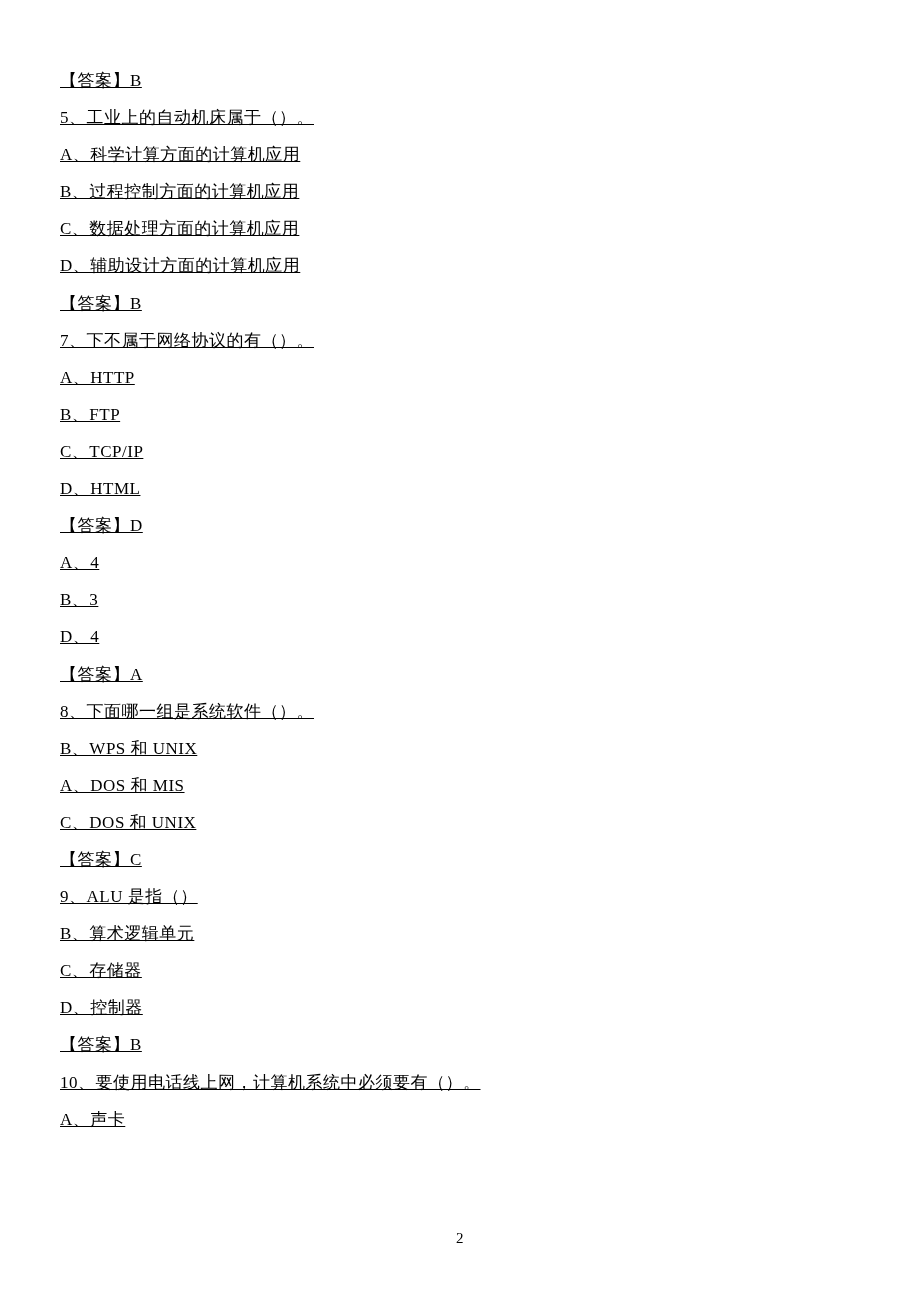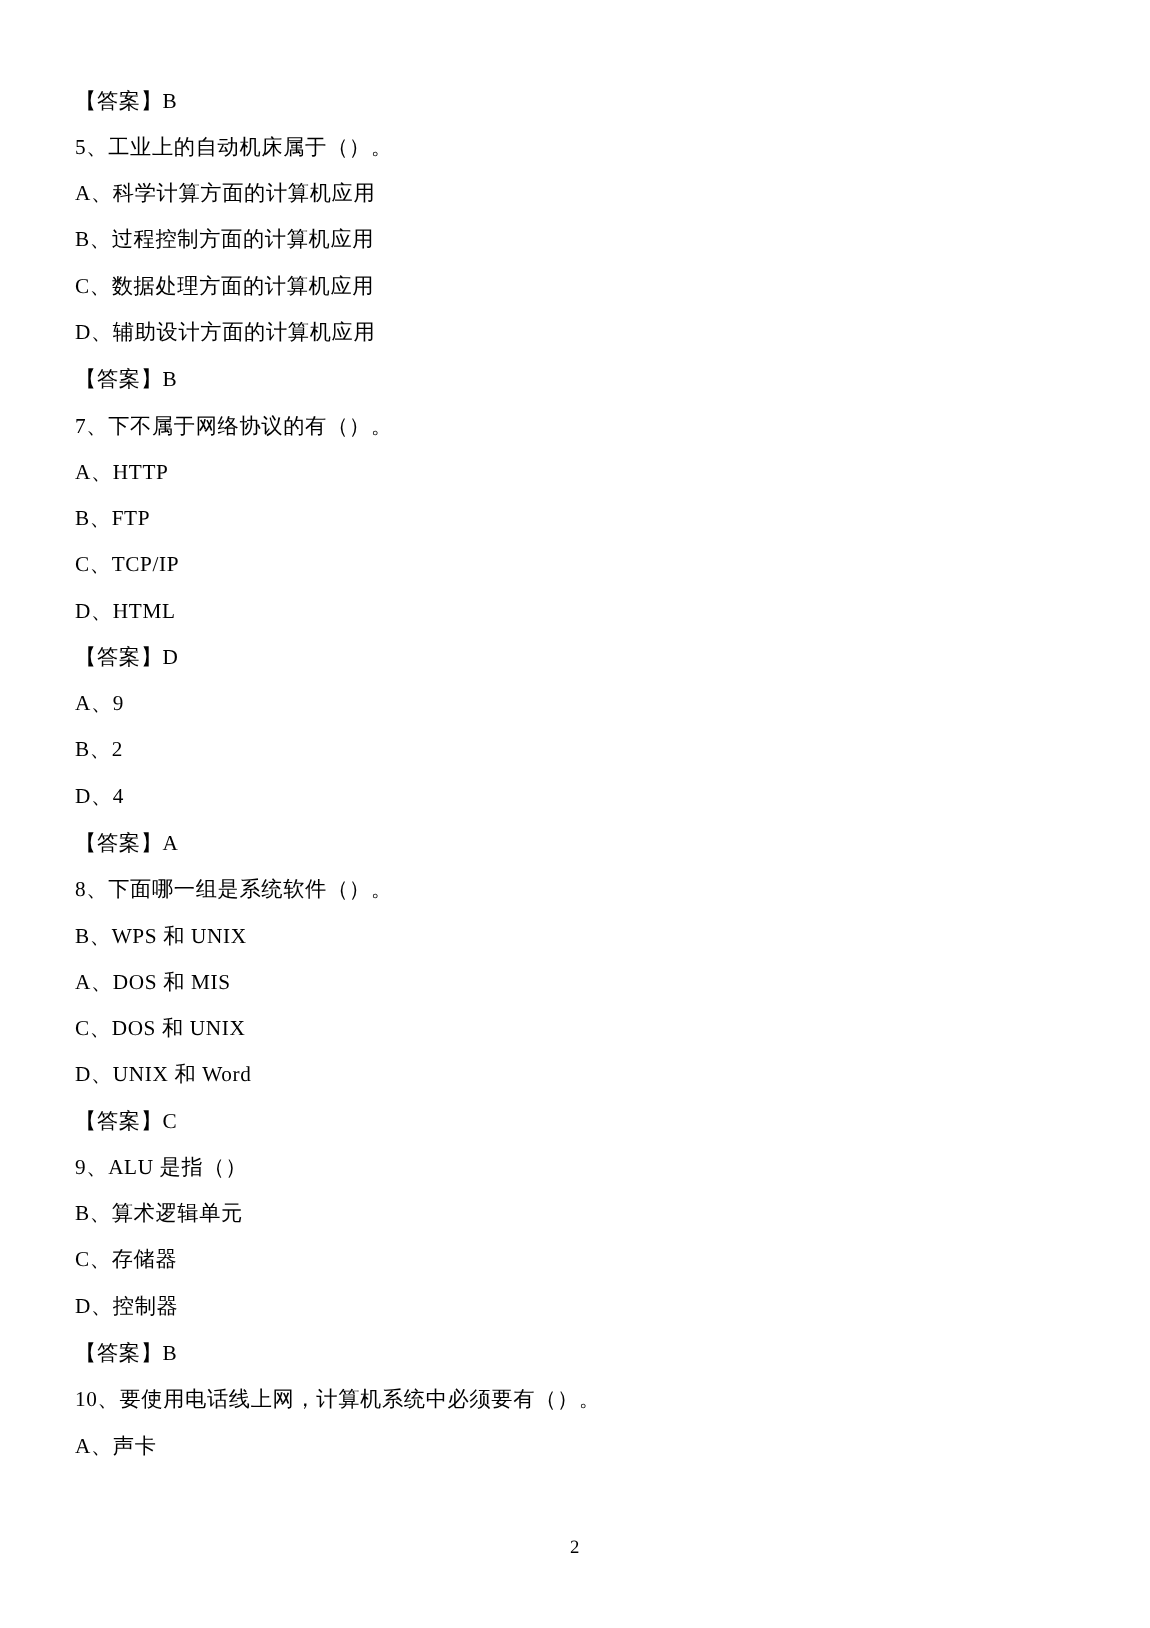--- a/index.html
+++ b/index.html
@@ -13,20 +13,21 @@
       background: #ffffff;
       font-family: "SimSun", "宋体", serif;
       font-size: 17px;
       color: #000000;
       padding: 70px 60px 40px 60px;
       letter-spacing: 0.5px;
     }
     .line {
       margin-bottom: 15px;
       line-height: 1.3;
+      text-decoration: underline;
     }
     .page-number {
       position: absolute;
       bottom: 55px;
       left: 0;
       width: 920px;
       text-align: center;
       font-size: 15px;
     }
   </style>
@@ -40,29 +41,28 @@
   <div class="line">B、过程控制方面的计算机应用</div>
   <div class="line">C、数据处理方面的计算机应用</div>
   <div class="line">D、辅助设计方面的计算机应用</div>
   <div class="line">【答案】B</div>
   <div class="line">7、下不属于网络协议的有（）。</div>
   <div class="line">A、HTTP</div>
   <div class="line">B、FTP</div>
   <div class="line">C、TCP/IP</div>
   <div class="line">D、HTML</div>
   <div class="line">【答案】D</div>
-  <div class="line">A、9</div>
-  <div class="line">B、2</div>
+  <div class="line">A、4</div>
+  <div class="line">B、3</div>
   <div class="line">D、4</div>
   <div class="line">【答案】A</div>
   <div class="line">8、下面哪一组是系统软件（）。</div>
   <div class="line">B、WPS 和 UNIX</div>
   <div class="line">A、DOS 和 MIS</div>
   <div class="line">C、DOS 和 UNIX</div>
-  <div class="line">D、UNIX 和 Word</div>
   <div class="line">【答案】C</div>
   <div class="line">9、ALU 是指（）</div>
   <div class="line">B、算术逻辑单元</div>
   <div class="line">C、存储器</div>
   <div class="line">D、控制器</div>
   <div class="line">【答案】B</div>
   <div class="line">10、要使用电话线上网，计算机系统中必须要有（）。</div>
   <div class="line">A、声卡</div>
 </div>
 

